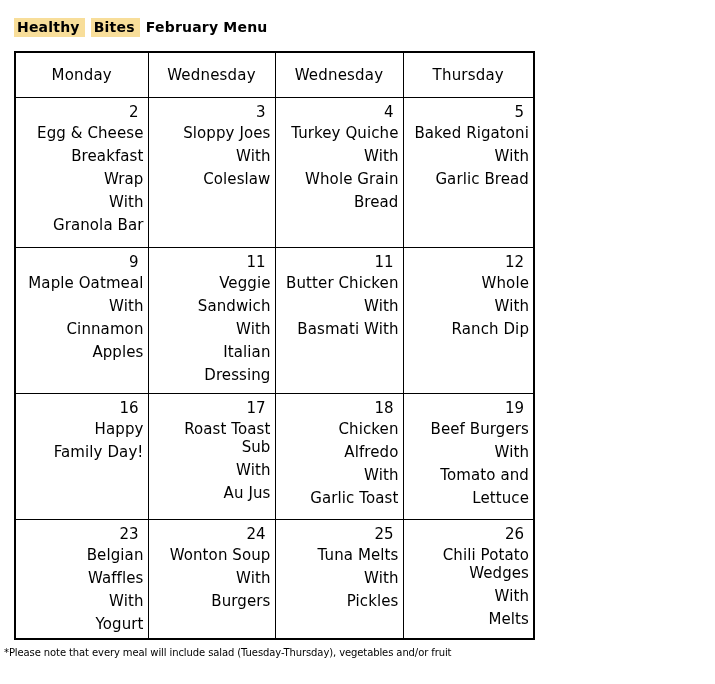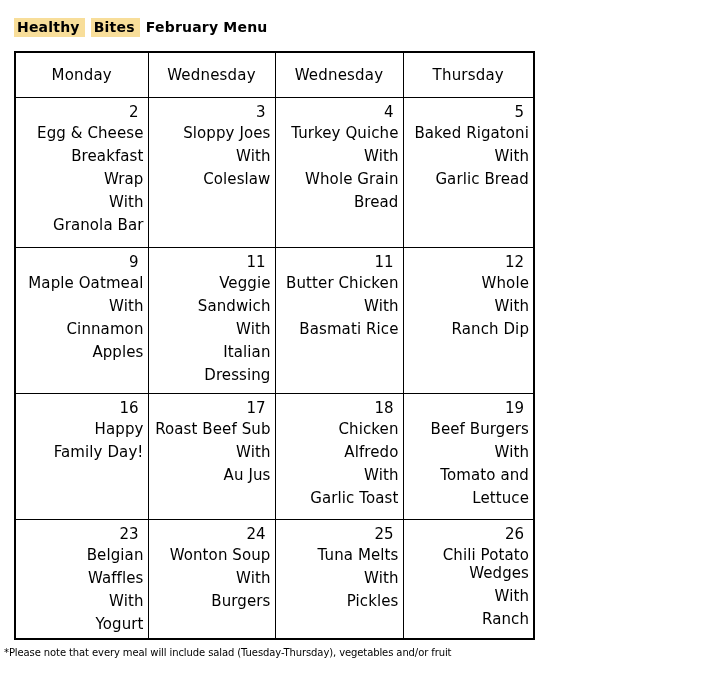--- a/index.html
+++ b/index.html
@@ -170,21 +170,21 @@
             <div class="meal-line">With</div>
             <div class="meal-line">Italian</div>
             <div class="meal-line">Dressing</div>
           </div>
         </td>
         <td class="day-cell">
           <div class="date-num">11</div>
           <div class="meal">
             <div class="meal-line">Butter Chicken</div>
             <div class="meal-line">With</div>
-            <div class="meal-line">Basmati Rice</div>
+            <div class="meal-line">Basmati With</div>
             <div class="meal-line"></div>
             <div class="meal-line"></div>
           </div>
         </td>
         <td class="day-cell">
           <div class="date-num">12</div>
           <div class="meal">
             <div class="meal-line">Whole</div>
             <div class="meal-line">With</div>
             <div class="meal-line">Ranch Dip</div>
@@ -200,21 +200,21 @@
             <div class="meal-line">Happy</div>
             <div class="meal-line">Family Day!</div>
             <div class="meal-line"></div>
             <div class="meal-line"></div>
             <div class="meal-line"></div>
           </div>
         </td>
         <td class="day-cell">
           <div class="date-num">17</div>
           <div class="meal">
-            <div class="meal-line">Roast Beef Sub</div>
+            <div class="meal-line">Roast Toast Sub</div>
             <div class="meal-line">With</div>
             <div class="meal-line">Au Jus</div>
             <div class="meal-line"></div>
             <div class="meal-line"></div>
           </div>
         </td>
         <td class="day-cell">
           <div class="date-num">18</div>
           <div class="meal">
             <div class="meal-line">Chicken</div>
@@ -264,21 +264,21 @@
             <div class="meal-line">Pickles</div>
             <div class="meal-line"></div>
             <div class="meal-line"></div>
           </div>
         </td>
         <td class="day-cell">
           <div class="date-num">26</div>
           <div class="meal">
             <div class="meal-line">Chili Potato Wedges</div>
             <div class="meal-line">With</div>
-            <div class="meal-line">Ranch</div>
+            <div class="meal-line">Melts</div>
             <div class="meal-line"></div>
             <div class="meal-line"></div>
           </div>
         </td>
       </tr>
     </tbody>
   </table>
 
   <div class="footnote">*Please note that every meal will include salad (Tuesday-Thursday), vegetables and/or fruit</div>
 

